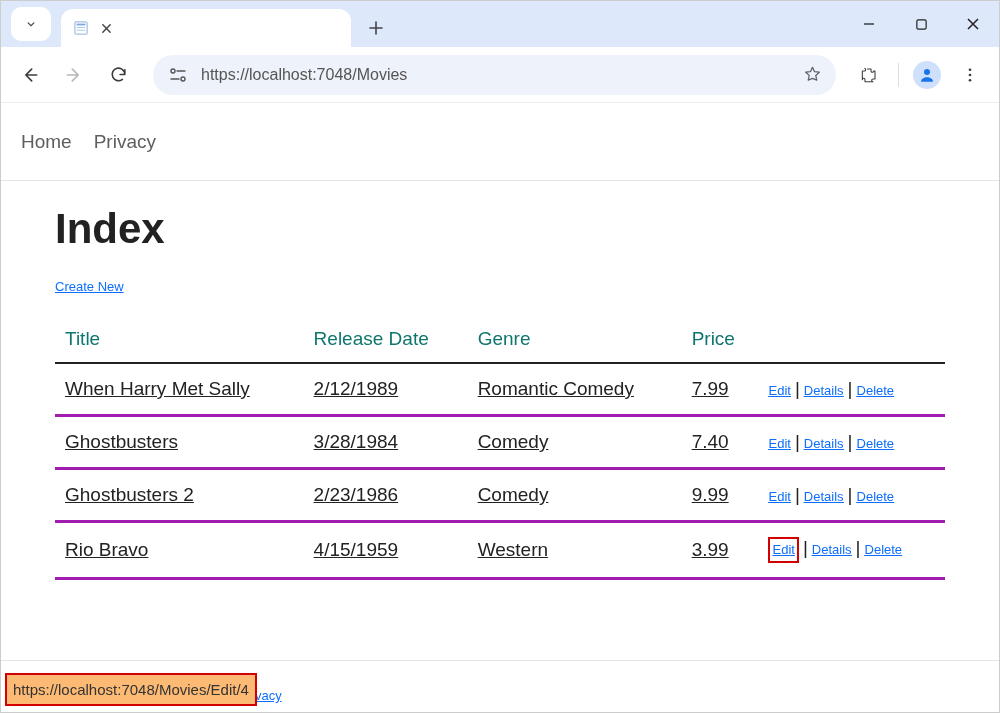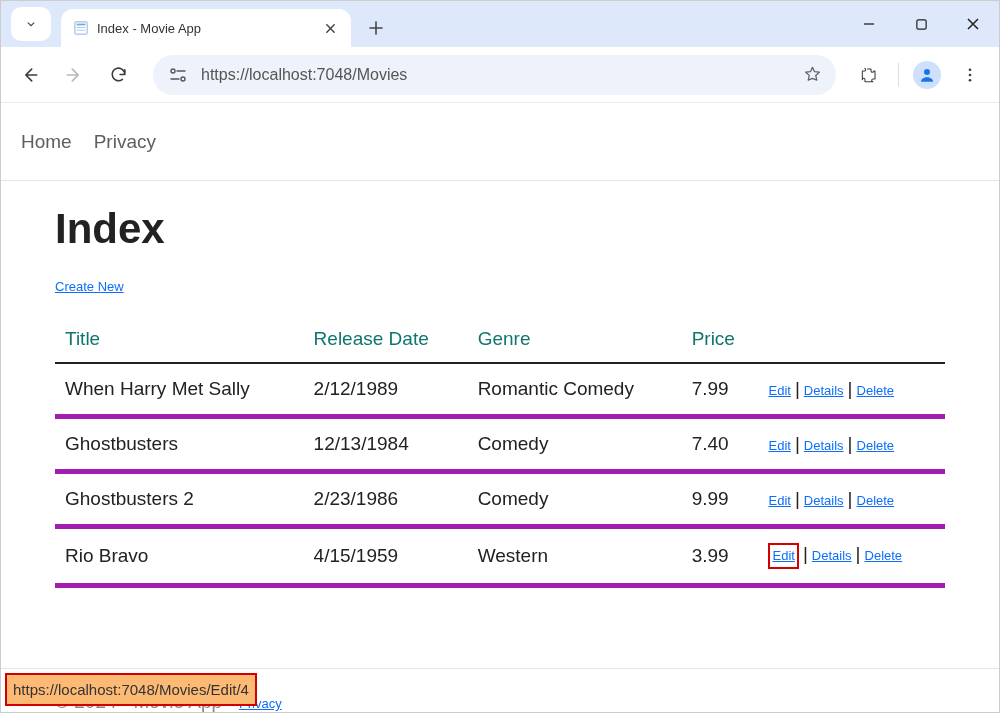--- a/index.html
+++ b/index.html
@@ -212,23 +212,24 @@
     }
     table.movies th {
       text-align: left;
       font-weight: 400;
       color: #0f766e;
       padding: 12px 10px;
       border-bottom: 2px solid #222;
     }
     table.movies td {
       padding: 14px 10px;
-      border-bottom: 5px solid #a21caf;
+      border-bottom: 3px solid #a21caf;
       color: #222;
       vertical-align: middle;
+      text-decoration: underline;
     }
     .actions-cell a { white-space: nowrap; }
     .sep { color: #222; padding: 0 4px; }
     .edit-highlight {
       border: 2px solid #d30000;
       padding: 0 2px;
       display: inline-block;
       line-height: 22px;
     }
     footer.page-footer {
@@ -261,21 +262,20 @@
   </div>
   <div class="tab">
     <span class="tab-favicon">
       <svg width="14" height="14" viewBox="0 0 16 16">
           <rect x="1" y="1" width="14" height="14" rx="1" fill="#fff" stroke="#7aa6da"></rect>
           <rect x="3" y="3" width="10" height="2" fill="#7aa6da"></rect>
           <rect x="3" y="7" width="10" height="1" fill="#9ec4ea"></rect>
           <rect x="3" y="10" width="10" height="1" fill="#9ec4ea"></rect>
         </svg>
     </span>
-    <span class="tab-title">Index - Movie App</span>
     <span class="tab-close">
       <svg width="11" height="11" viewBox="0 0 12 12">
           <path d="M2 2l8 8M10 2l-8 8" stroke="#444" stroke-width="1.6" stroke-linecap="round"></path>
         </svg>
     </span>
   </div>
   <div class="new-tab">
     <svg width="16" height="16" viewBox="0 0 16 16">
         <path d="M8 2v12M2 8h12" stroke="#444" stroke-width="1.6" stroke-linecap="round"></path>
       </svg>
@@ -377,21 +377,21 @@
       <tbody id="movies-body">
           <tr>
             <td>When Harry Met Sally</td>
             <td>2/12/1989</td>
             <td>Romantic Comedy</td>
             <td>7.99</td>
             <td class="actions-cell"><a class="link">Edit</a><span class="sep">|</span><a class="link">Details</a><span class="sep">|</span><a class="link">Delete</a></td>
           </tr>
           <tr>
             <td>Ghostbusters</td>
-            <td>12/13/1984</td>
+            <td>3/28/1984</td>
             <td>Comedy</td>
             <td>7.40</td>
             <td class="actions-cell"><a class="link">Edit</a><span class="sep">|</span><a class="link">Details</a><span class="sep">|</span><a class="link">Delete</a></td>
           </tr>
           <tr>
             <td>Ghostbusters 2</td>
             <td>2/23/1986</td>
             <td>Comedy</td>
             <td>9.99</td>
             <td class="actions-cell"><a class="link">Edit</a><span class="sep">|</span><a class="link">Details</a><span class="sep">|</span><a class="link">Delete</a></td>

